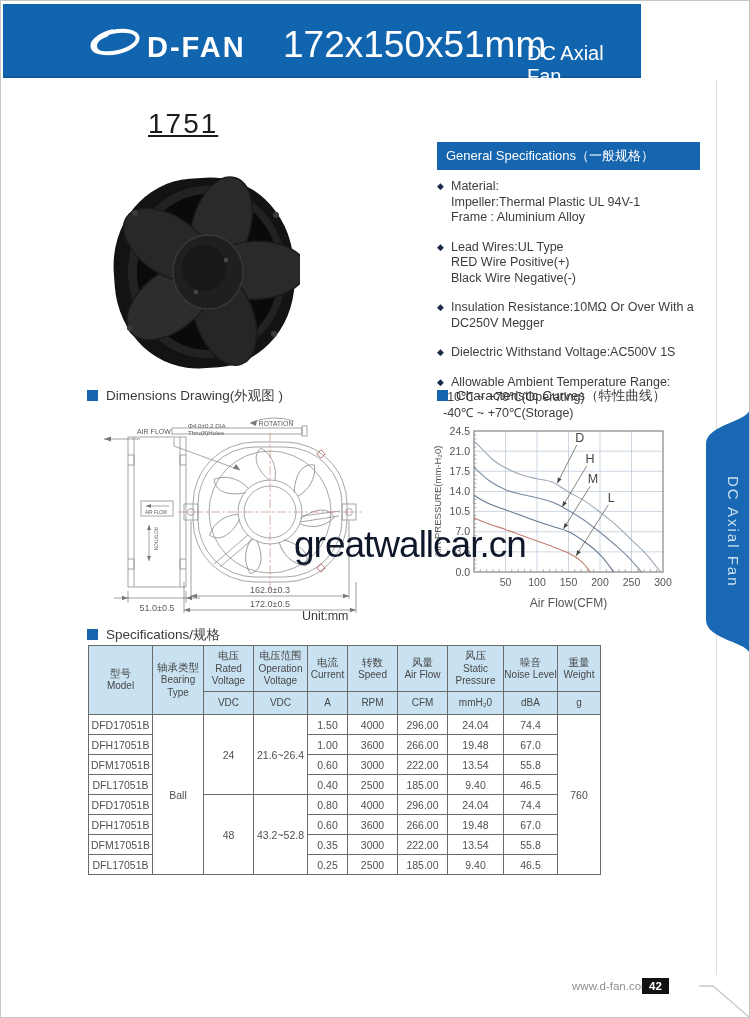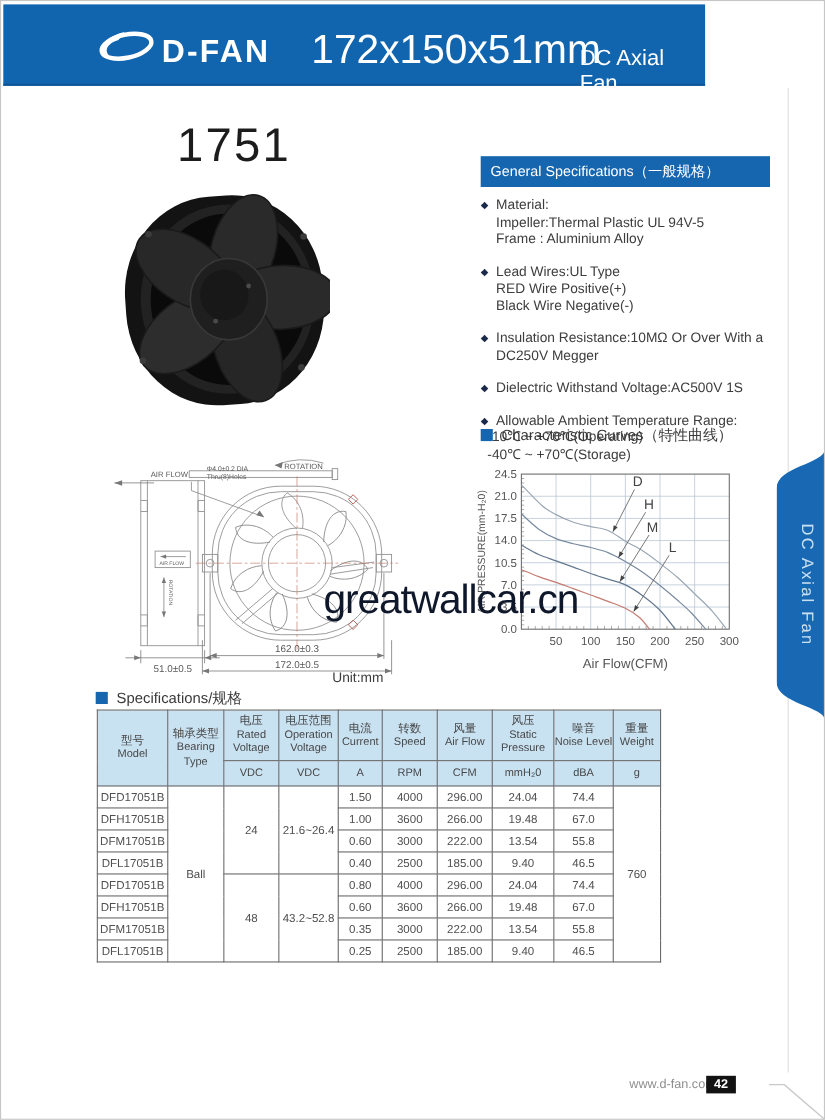--- a/index.html
+++ b/index.html
@@ -8,21 +8,21 @@
   .page-border{position:absolute;inset:0;border:1px solid #c6c6c6;pointer-events:none;z-index:50;}
   .right-rule{position:absolute;left:716px;top:80px;height:895px;width:1px;background:#dedede;}
 
   
   .hdr{position:absolute;left:3px;top:4px;width:638px;height:72px;background:#1164ae;border-bottom:2px solid #0f579c;}
   .hdr-logo{position:absolute;left:84px;top:18px;}
   .hdr-brand{position:absolute;left:144px;top:27px;font-size:29px;font-weight:bold;color:#fff;letter-spacing:2px;}
   .hdr-size{position:absolute;left:280px;top:20px;font-size:37px;font-weight:400;color:#fff;letter-spacing:0;}
   .hdr-prod{position:absolute;left:524px;top:38px;font-size:20px;color:#fff;}
 
-  .model-no{position:absolute;left:161px;top:108px;font-size:43px;color:#1c1c1c;letter-spacing:2px;}
+  .model-no{position:absolute;left:148px;top:108px;font-size:28px;color:#1c1c1c;letter-spacing:2px;text-decoration:underline;}
   .fan-photo{position:absolute;left:108px;top:168px;}
 
   
   .gs{position:absolute;left:437px;top:142px;width:276px;}
   .gs-bar{width:263px;background:#1565af;color:#fff;font-size:13px;padding:5px 12px 5px 9px;box-sizing:border-box;}
   .gs-items{margin-top:9px;color:#3d3d3d;font-size:12.5px;line-height:15.5px;}
   .gs-item{position:relative;padding-left:14px;margin-bottom:14px;}
   .gs-bullet{position:absolute;left:0;top:0;font-size:9px;color:#1b2a4a;}
   .gs-out{margin-left:-8px;}
 
@@ -97,21 +97,21 @@
     <circle cx="22" cy="160" r="3" fill="#3b3b3b"></circle>
     <circle cx="166" cy="166" r="3" fill="#3b3b3b"></circle>
   </svg>
 
   <div class="gs">
     <div class="gs-bar">General Specifications（一般规格）</div>
     <div class="gs-items">
       <div class="gs-item">
         <span class="gs-bullet">◆</span>
         <div>Material:</div>
-        <div>Impeller:Thermal Plastic UL 94V-5</div>
+        <div>Impeller:Thermal Plastic UL 94V-1</div>
         <div>Frame  : Aluminium Alloy</div>
       </div>
       <div class="gs-item">
         <span class="gs-bullet">◆</span>
         <div>Lead Wires:UL Type</div>
         <div>RED Wire Positive(+)</div>
         <div>Black Wire Negative(-)</div>
       </div>
       <div class="gs-item">
         <span class="gs-bullet">◆</span>
@@ -124,20 +124,23 @@
       </div>
       <div class="gs-item">
         <span class="gs-bullet">◆</span>
         <div>Allowable Ambient Temperature Range:</div>
         <div class="gs-out">-10℃ ~ +70℃(Operating)</div>
         <div class="gs-out">-40℃ ~ +70℃(Storage)</div>
       </div>
     </div>
   </div>
 
+  <div class="sec-title" style="left:87px;top:387px;">
+    <span class="sq"></span><span>Dimensions Drawing(外观图 )</span>
+  </div>
   <div class="sec-title" style="left:437px;top:387px;">
     <span class="sq"></span><span>Characteristic Curves（特性曲线）</span>
   </div>
   <div class="sec-title" style="left:87px;top:626px;">
     <span class="sq"></span><span>Specifications/规格</span>
   </div>
 
   <svg class="dim-svg" width="340" height="207" viewBox="0 0 340 207">
     <g stroke="#8f8f8f" stroke-width="0.8" fill="none">
 

